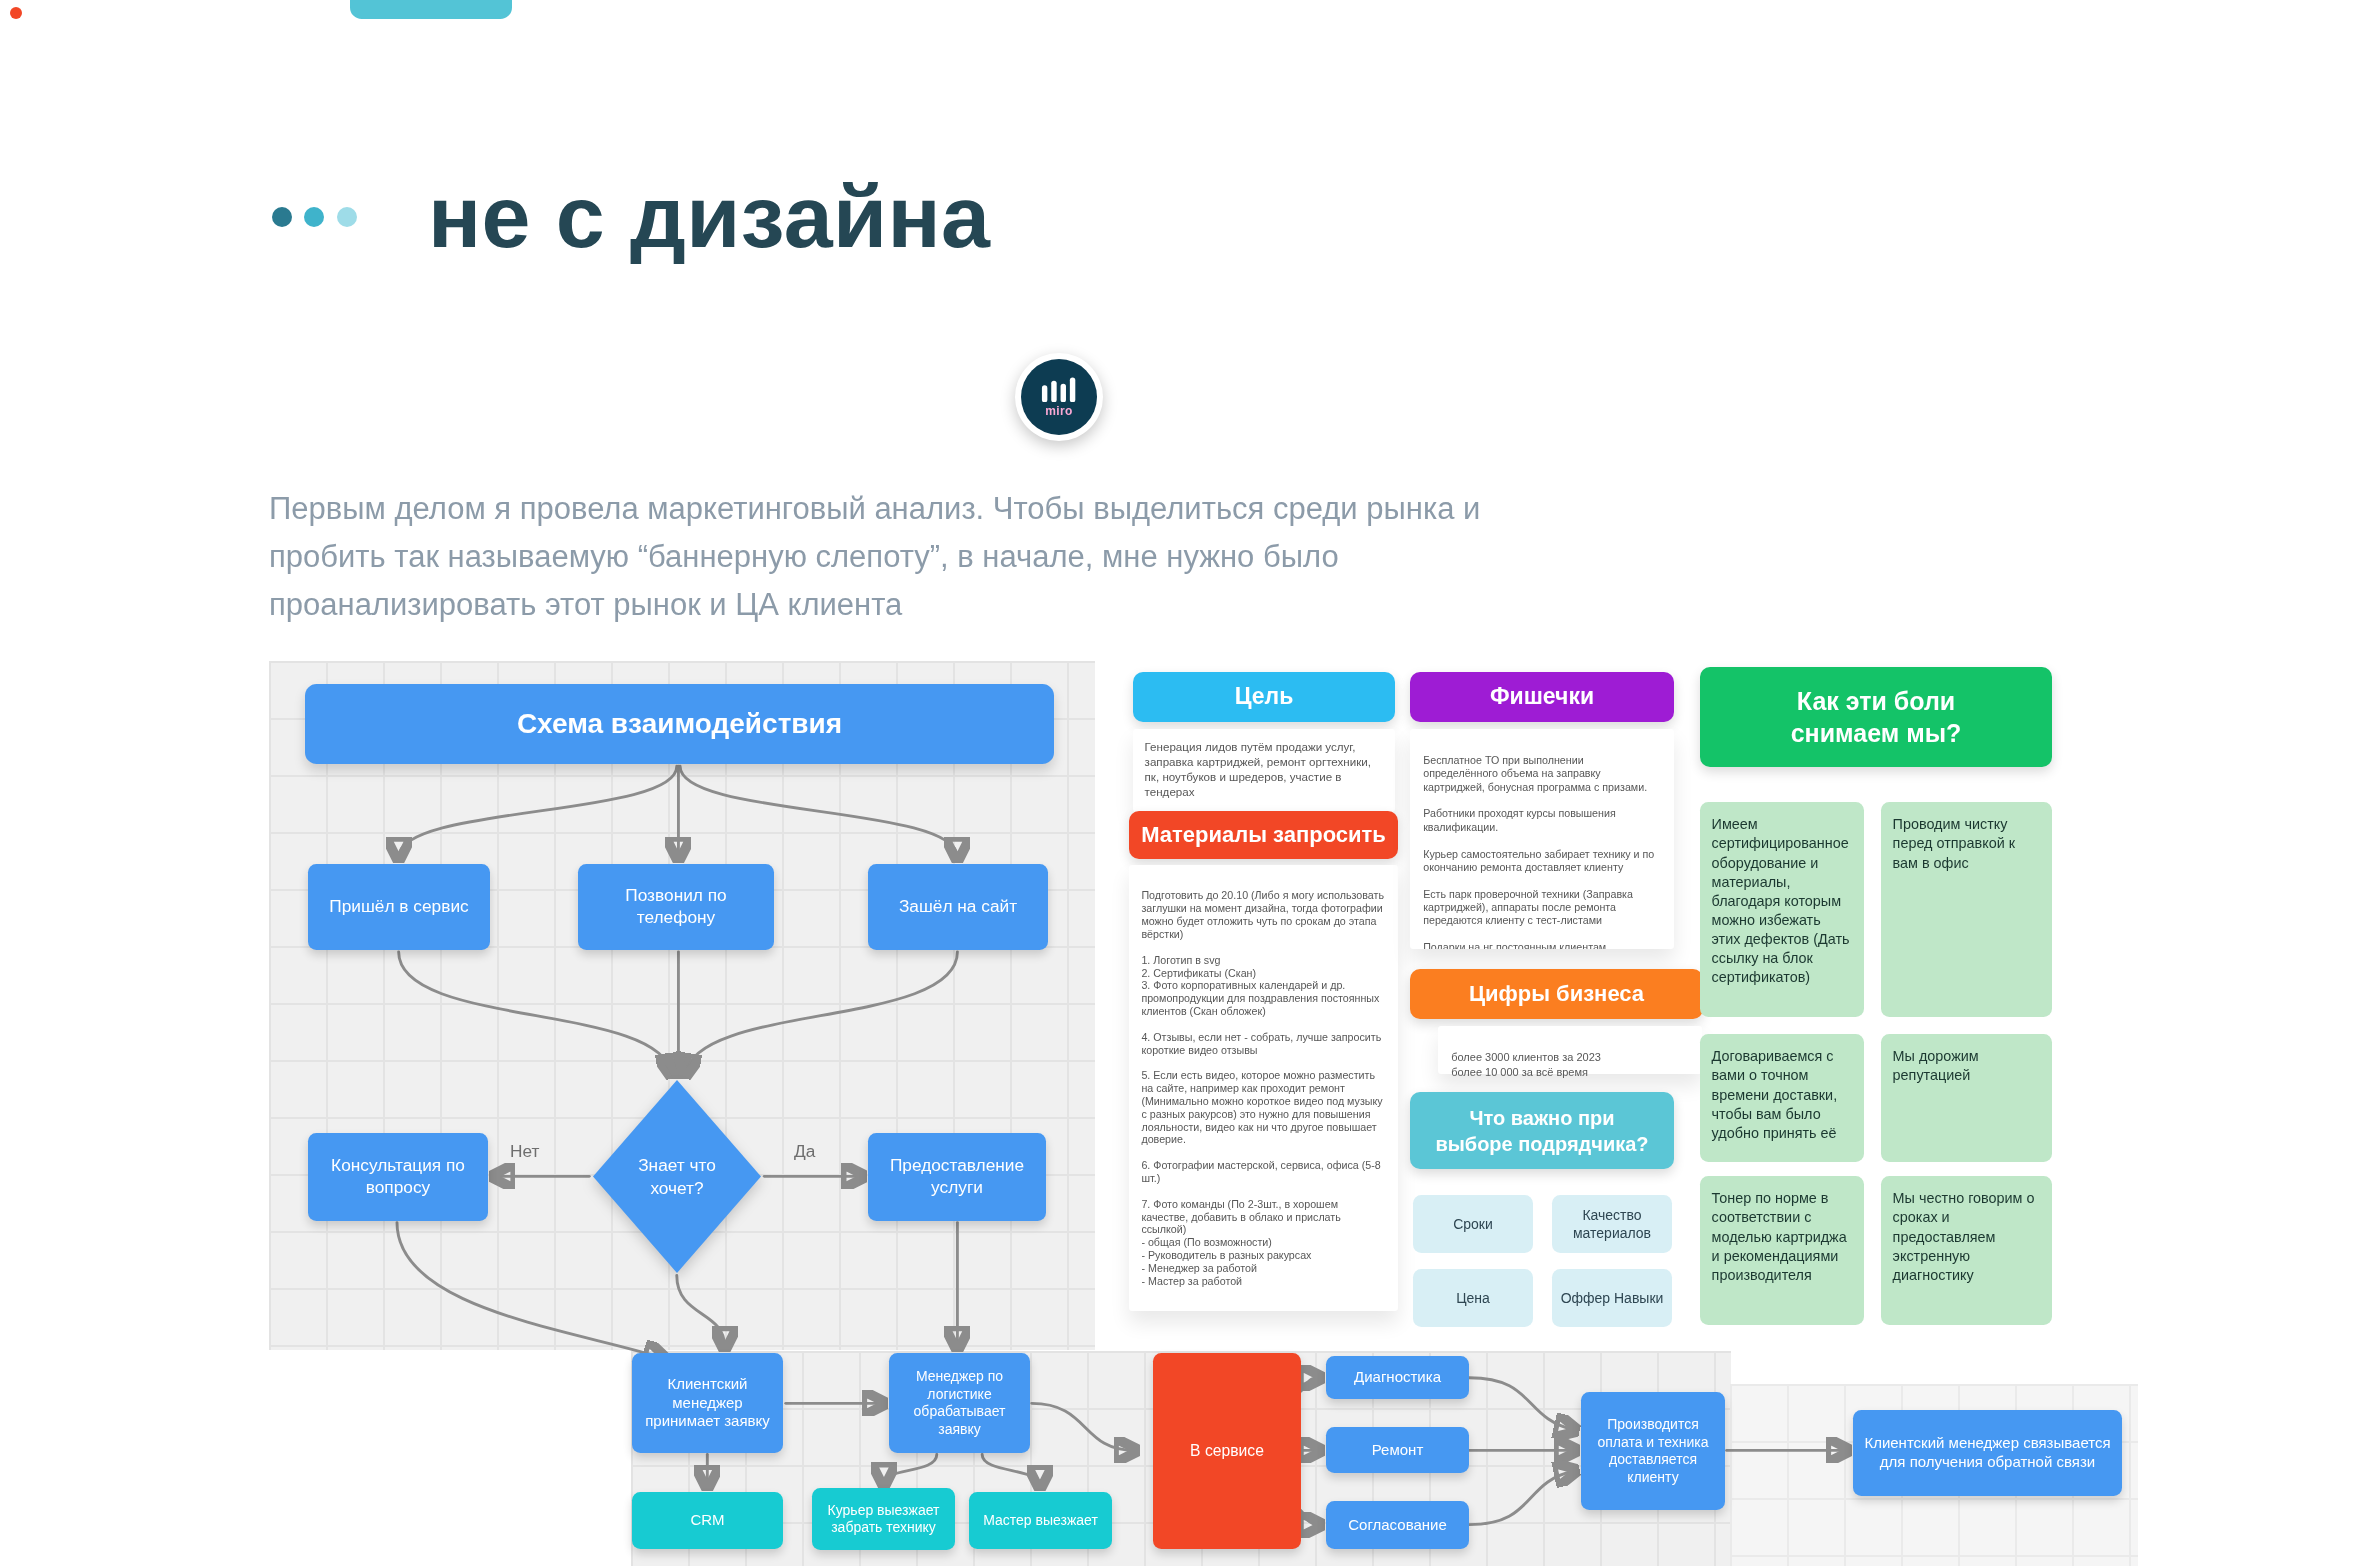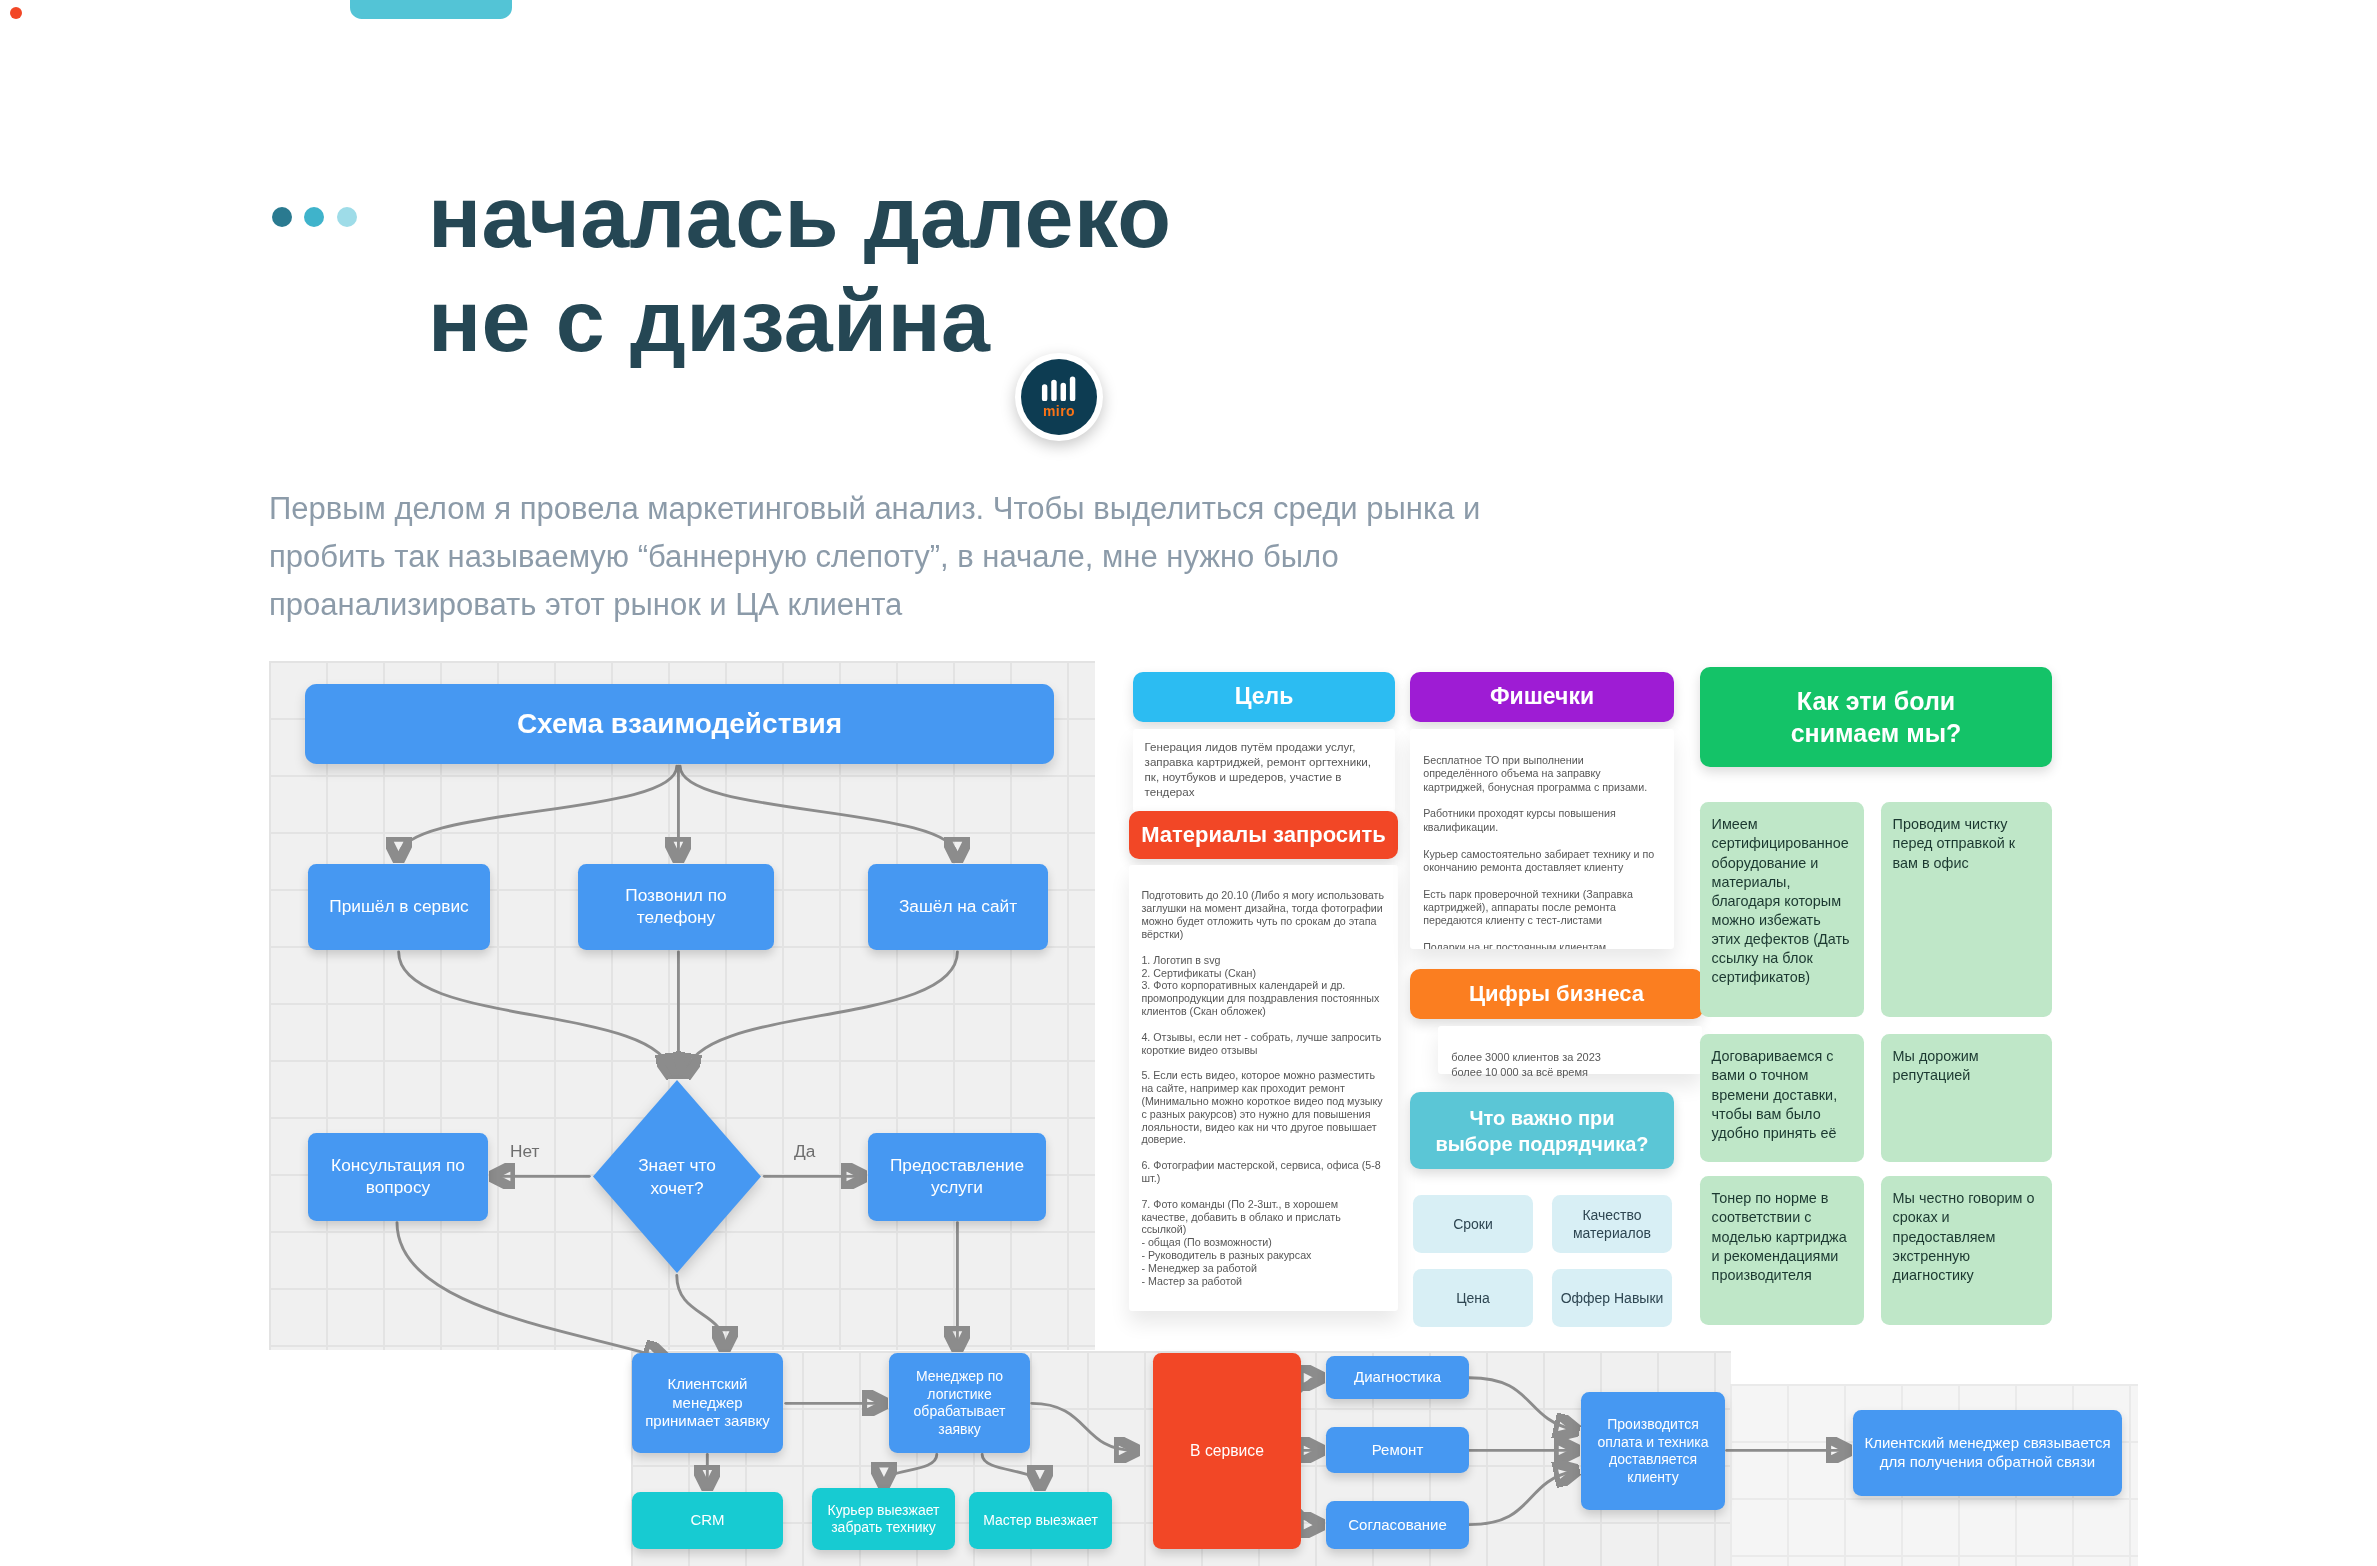--- a/index.html
+++ b/index.html
@@ -25,21 +25,21 @@
     font-size:88px; line-height:104px; font-weight:700; letter-spacing:0.4px; }
   .heading span { display:block; }
 
   .intro { position:absolute; left:269px; top:485px; width:1214px; margin:0;
     font-size:31px; line-height:48px; color:var(--intro,#8C9BA9); }
 
   .miro-badge { position:absolute; left:1015px; top:353px; width:88px; height:88px; border-radius:50%;
     background:#fff; box-shadow:0 5px 15px rgba(0,0,0,.22); display:flex; align-items:center; justify-content:center; }
   .miro-inner { width:76px; height:76px; border-radius:50%; background:var(--miro-navy,#0D3C52);
     display:flex; flex-direction:column; align-items:center; justify-content:center; gap:1.7px; }
-  .miro-word { color:#f97316; font-size:14px; font-weight:700; letter-spacing:0.4px; }
+  .miro-word { color:#f9a8d4; font-size:12px; font-weight:700; letter-spacing:0.4px; }
 
   
   .board { position:absolute; background-color:#f0f0f0;
     background-image:linear-gradient(#e3e3e3 1.7px, transparent 1.7px), linear-gradient(90deg,#e3e3e3 1.7px, transparent 1.7px);
     background-size:57px 57px; }
   .board.light { background-color:#f5f5f5;
     background-image:linear-gradient(#eaeaea 1.7px, transparent 1.7px), linear-gradient(90deg,#eaeaea 1.7px, transparent 1.7px); }
 
   .arrows { position:absolute; left:0; top:0; width:2377px; height:1567px; pointer-events:none; }
   .arrows path { fill:none; stroke:var(--arrow-gray,#8C8C8C); stroke-width:3.5px; stroke-linecap:round; }
@@ -84,21 +84,20 @@
 
 <div class="deco-dot"></div>
 <div class="deco-pill"></div>
 
 <div class="dots">
   <span class="dot d1"></span>
   <span class="dot d2"></span>
   <span class="dot d3"></span>
 </div>
 <h1 class="heading">
-  <span>началась далеко</span>
   <span>не с дизайна</span>
 </h1>
 
 <p class="intro">Первым делом я провела маркетинговый анализ. Чтобы выделиться среди рынка и пробить так называемую “баннерную слепоту”, в начале, мне нужно было проанализировать этот рынок и ЦА клиента</p>
 
 <div class="board" style="left:269px;top:661px;width:826px;height:689px;"></div>
 <div class="board" style="left:631px;top:1351px;width:1100px;height:216px;"></div>
 <div class="board light" style="left:1730px;top:1384px;width:408px;height:182px;"></div>
 
 <svg class="arrows" viewBox="0 0 2880 1898">

